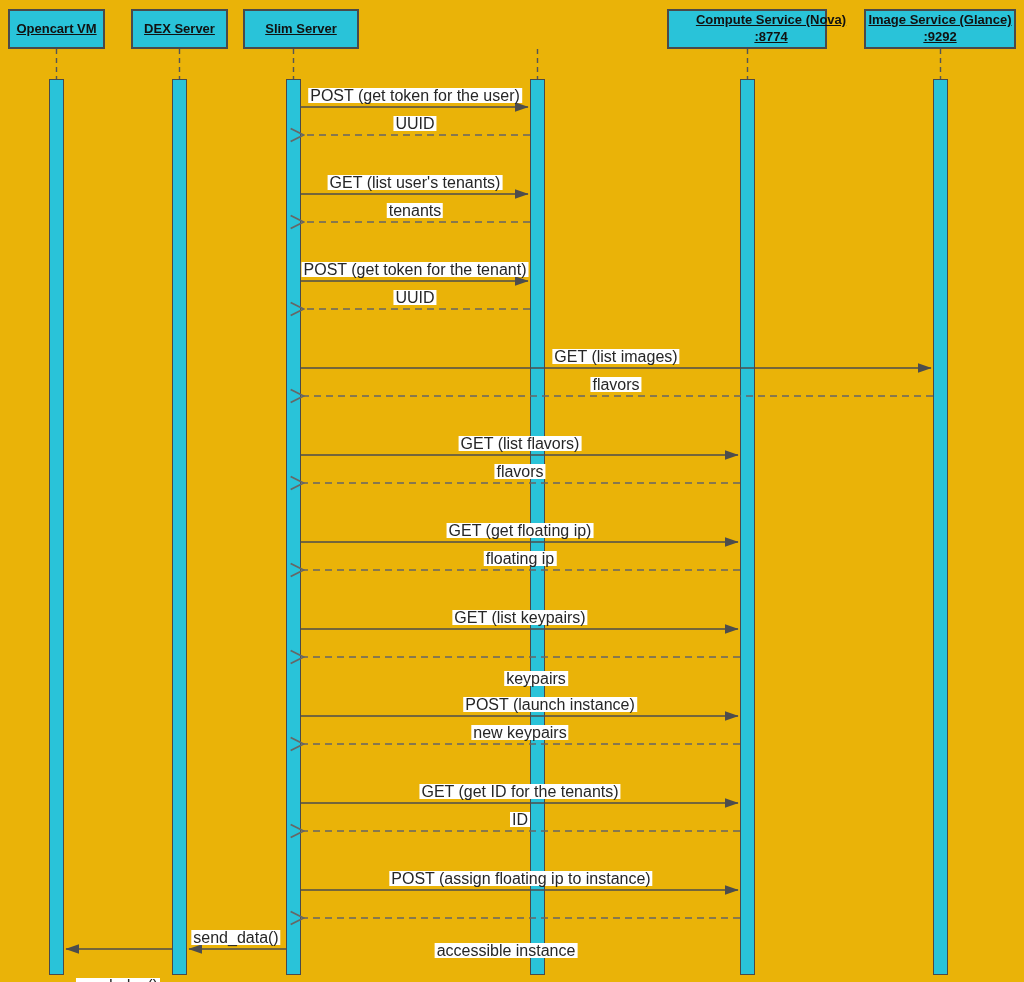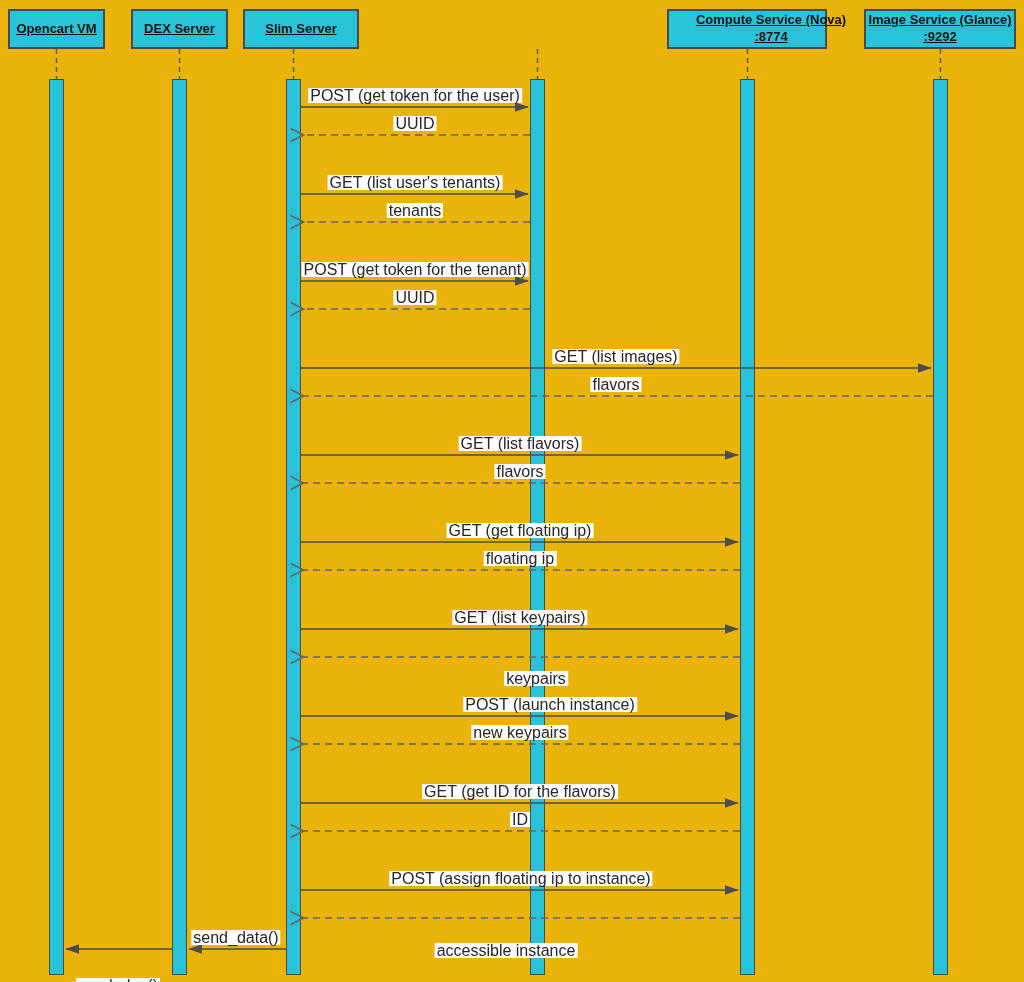--- a/index.html
+++ b/index.html
@@ -113,20 +113,20 @@
   <div class="msglabel" style="left:616px;top:349px;">GET (list images)</div>
   <div class="msglabel" style="left:616px;top:377px;">flavors</div>
   <div class="msglabel" style="left:520px;top:436px;">GET (list flavors)</div>
   <div class="msglabel" style="left:520px;top:464px;">flavors</div>
   <div class="msglabel" style="left:520px;top:523px;">GET (get floating ip)</div>
   <div class="msglabel" style="left:520px;top:551px;">floating ip</div>
   <div class="msglabel" style="left:520px;top:610px;">GET (list keypairs)</div>
   <div class="msglabel" style="left:536px;top:638px;margin-top:33px;">keypairs</div>
   <div class="msglabel" style="left:520px;top:697px;margin-left:30px;">POST (launch instance)</div>
   <div class="msglabel" style="left:520px;top:725px;">new keypairs</div>
-  <div class="msglabel" style="left:520px;top:784px;">GET (get ID for the flavors)</div>
+  <div class="msglabel" style="left:520px;top:784px;">GET (get ID for the tenants)</div>
   <div class="msglabel" style="left:520px;top:812px;">ID</div>
   <div class="msglabel" style="left:521px;top:871px;">POST (assign floating ip to instance)</div>
   <div class="msglabel" style="left:506px;top:899px;margin-top:44px;">accessible instance</div>
   <div class="msglabel" style="left:236px;top:930px;">send_data()</div>
   <div class="msglabel" style="left:118px;top:930px;margin-top:48px;">send_dex()</div>
 
 </div>
 
 </body></html>

